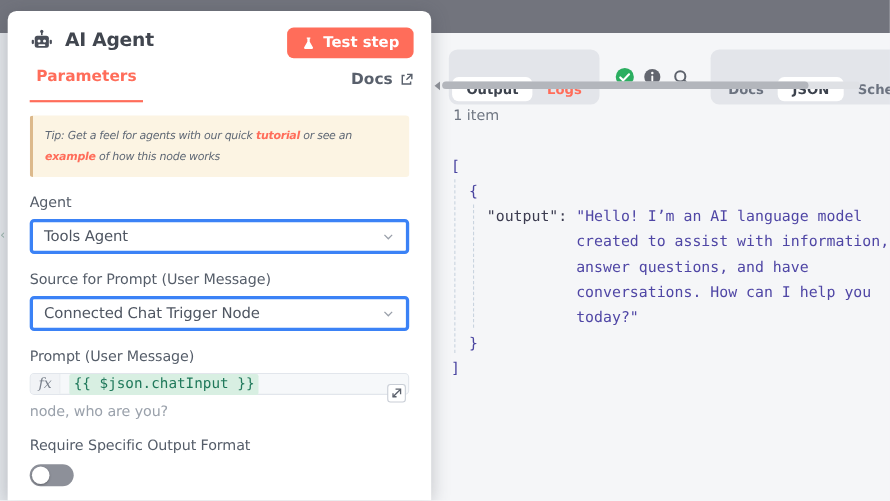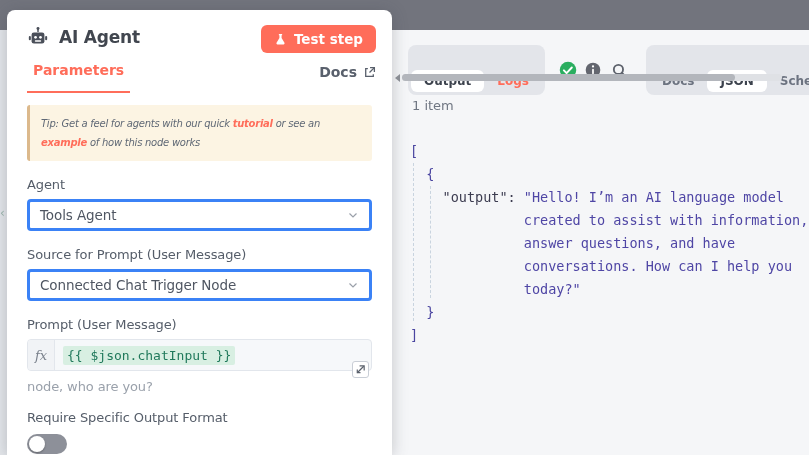--- a/index.html
+++ b/index.html
@@ -45,21 +45,21 @@
   .field { margin:16px 20px 0 20px; }
   .field-label { font-size:13px; color:#555d69; margin-bottom:7px; letter-spacing:-.1px; }
   .select {
     width:345px; height:32px; background:#fff; border:3px solid #3b82f6; border-radius:4px;
     display:flex; align-items:center; padding:0 10px; font-size:13.5px; color:#4f5662;
     cursor:pointer; letter-spacing:-.1px;
   }
   .select .chev { margin-left:auto; color:#9aa0aa; }
 
   .expr-field {
-    width:345px; height:32px; display:flex; position:relative;
+    width:345px; height:20px; display:flex; position:relative;
     border:1px solid #e2e6ec; border-radius:4px; background:#f6f8fa;
   }
   .fx-seg {
     width:27px; border-right:1px solid #e2e6ec; background:#f1f3f6;
     display:flex; align-items:center; justify-content:center;
     font-family:"DejaVu Serif","Liberation Serif",serif; font-style:italic;
     font-size:13px; color:#7a818c; border-radius:3px 0 0 3px;
   }
   .expr-text {
     align-self:center; margin-left:8px;

